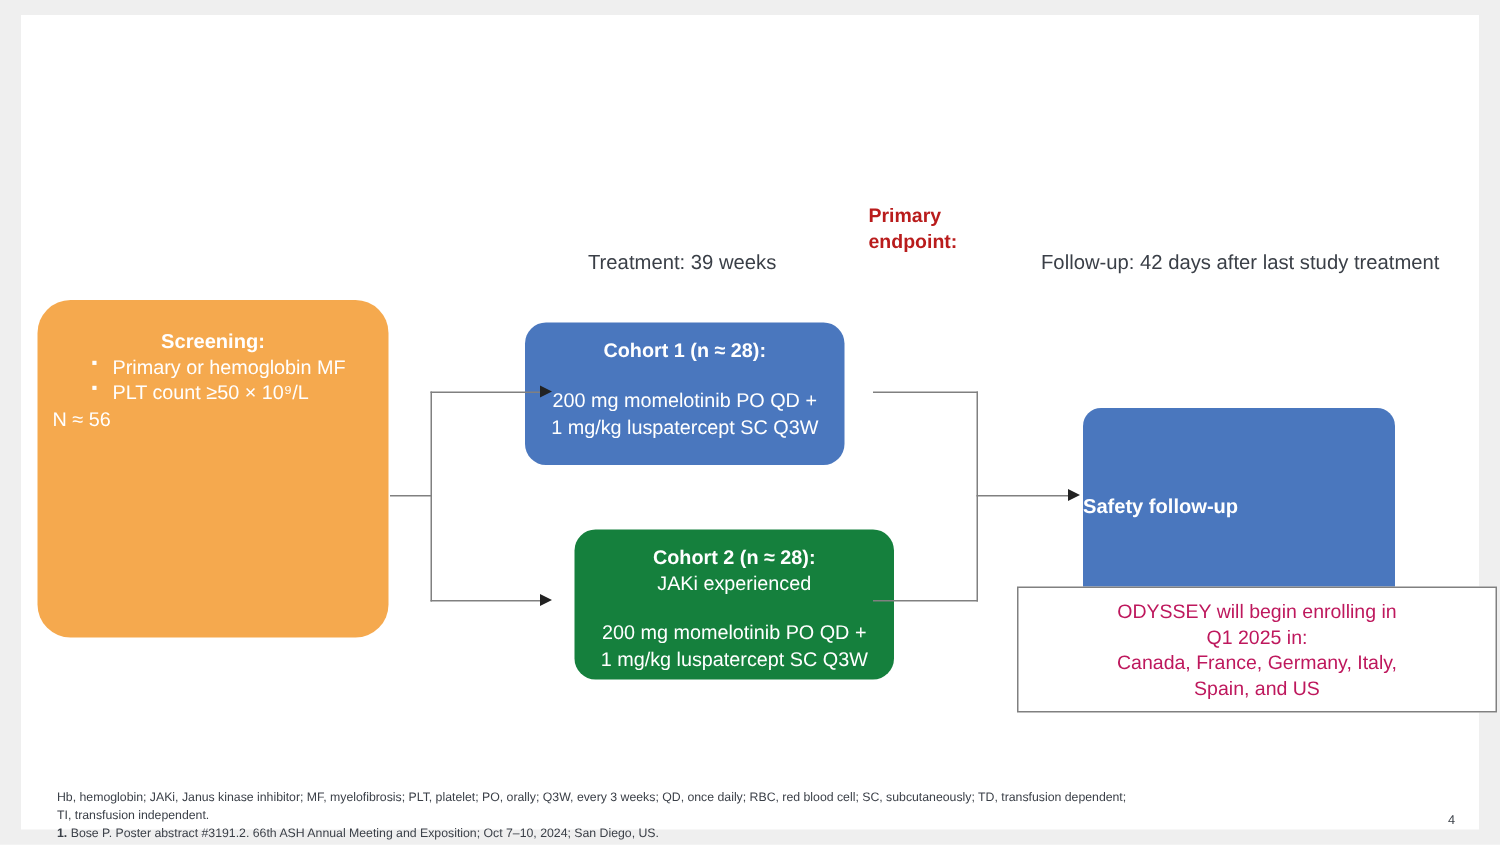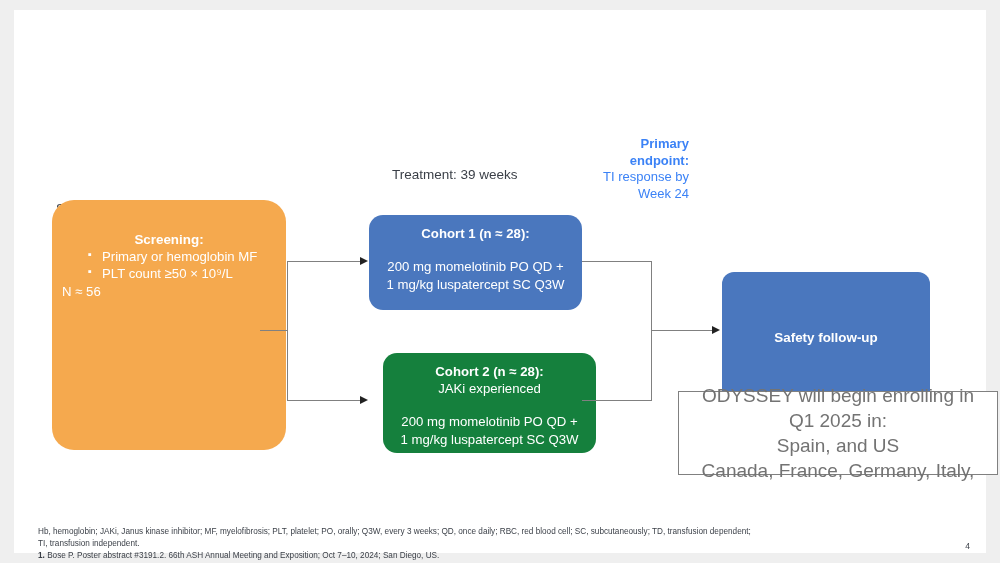--- a/index.html
+++ b/index.html
@@ -32,47 +32,45 @@
   }
   #label-screening { left: 42px;  top: 153px; margin-top: 38px; }
   #label-treatment { left: 378px; top: 157px; }
   #label-followup  { left: 680px; top: 157px; }
 
   #primary-endpoint {
     position: absolute;
     left: 565px;
     top: 126px;
     width: 110px;
-    color: #3b82f6;
+    color: #b91c1c;
     font-size: 13px;
     line-height: 1.28;
-    text-align: right;
   }
   #primary-endpoint .pe-strong {
     font-weight: bold;
     display: block;
   }
   #primary-endpoint .pe-rest { display: block; }
 
   
   .box {
     position: absolute;
     box-sizing: border-box;
     color: #ffffff;
   }
 
   #screening-box {
     left: 11px;
     top: 190px;
     width: 234px;
-    height: 250px;
+    height: 225px;
     background: #F5A94E;
     border-radius: 22px;
-    padding: 32px 10px 10px 10px;
-    margin-left: 27px;
+    padding: 20px 10px 10px 10px;
   }
   #screening-box .sb-title {
     text-align: center;
     font-weight: bold;
     font-size: 13.4px;
     margin-bottom: 1px;
   }
   #screening-box ul {
     margin: 0;
     padding: 0 6px 0 26px;
@@ -104,21 +102,21 @@
     line-height: 1.35;
   }
 
   .cohort-box {
     width: 213px;
     border-radius: 14px;
     padding: 10px 8px;
     text-align: center;
   }
   #cohort1-box {
-    left: 355px;
+    left: 336px;
     top: 205px;
     height: 95px;
     background: #4A77BE;
   }
   #cohort2-box {
     left: 369px;
     top: 343px;
     height: 100px;
     background: #15803d;
   }
@@ -139,40 +137,40 @@
 
   #safety-box {
     left: 708px;
     top: 262px;
     width: 208px;
     height: 131px;
     background: #4A77BE;
     border-radius: 12px;
     display: flex;
     align-items: center;
-    justify-content: center;
+    justify-content: flex-start;
     font-weight: bold;
     font-size: 13.4px;
   }
 
   #odyssey-box {
     position: absolute;
     left: 664px;
     top: 381px;
     width: 320px;
     height: 84px;
     box-sizing: border-box;
     border: 1.2px solid #808080;
     background: #ffffff;
-    color: #737373;
+    color: #be185d;
     display: flex;
     align-items: center;
     justify-content: center;
     text-align: center;
-    font-size: 19px;
+    font-size: 13px;
     line-height: 1.32;
     padding: 4px 10px;
   }
 
   
   .conn {
     position: absolute;
     background: #808080;
   }
   .conn-h { height: 1.3px; }
@@ -224,24 +222,24 @@
 </style>
 </head>
 <body>
 
 <div id="slide">
 
   <div class="phase-label" id="label-screening">Screening: 28 days</div>
 
   <div class="phase-label" id="label-treatment">Treatment: 39 weeks</div>
 
+  <div class="phase-label" id="label-followup">Follow-up: 42 days after last study treatment</div>
 
   <div id="primary-endpoint">
     <span class="pe-strong">Primary endpoint:</span>
-    <span class="pe-rest">TI response by Week 24</span>
   </div>
 
   <div class="box" id="screening-box">
     <div class="sb-title">Screening:</div>
     <ul>
       <li>Primary or hemoglobin MF</li>
       <li>PLT count ≥50 × 10⁹/L</li>
     </ul>
     <div class="sb-n">N ≈ 56</div>
   </div>
@@ -264,22 +262,22 @@
   </div>
 
   <div class="box" id="safety-box">
     <span>Safety follow-up</span>
   </div>
 
   <div id="odyssey-box">
     <div>
       <div>ODYSSEY will begin enrolling in</div>
       <div>Q1 2025 in:</div>
+      <div>Canada, France, Germany, Italy,</div>
       <div>Spain, and US</div>
-      <div>Canada, France, Germany, Italy,</div>
     </div>
   </div>
 
   <div class="conn conn-h" id="c-left-stub"></div>
   <div class="conn conn-v" id="c-left-vert"></div>
   <div class="conn conn-h" id="c-top-branch"></div>
   <div class="conn conn-h" id="c-bot-branch"></div>
   <div class="arrowhead" id="arrow-cohort1"></div>
   <div class="arrowhead" id="arrow-cohort2"></div>
 

